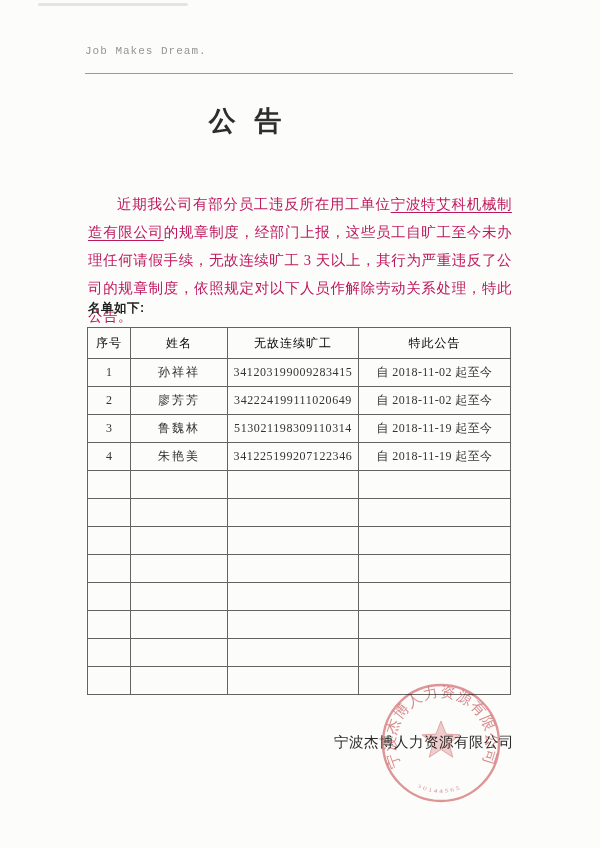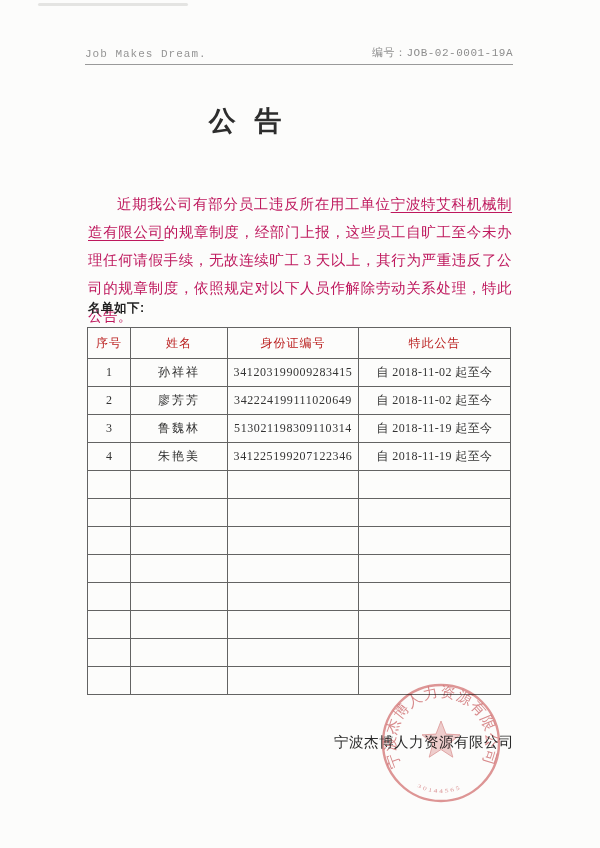--- a/index.html
+++ b/index.html
@@ -7,21 +7,21 @@
   .page{
     position:relative;width:600px;height:848px;overflow:hidden;
     background:#fcfcfb;
     font-family:"Liberation Serif","DejaVu Serif",serif;
     color:#2f2f2f;
   }
   
   .hdr{
     position:absolute;left:85px;top:45px;width:428px;
     display:flex;justify-content:space-between;align-items:flex-end;
-    border-bottom:1.5px solid #9a9a9a;padding-bottom:4px;
+    border-bottom:1.5px solid #9a9a9a;padding-bottom:16px;
   }
   .hdr .slogan{
     font-family:"Liberation Mono","DejaVu Sans Mono",monospace;
     font-size:11px;color:#959595;letter-spacing:1px;
   }
   .hdr .docnum{
     font-family:"Liberation Mono","DejaVu Sans Mono",monospace;
     font-size:11px;color:#8d8d8d;letter-spacing:.5px;
   }
   
@@ -45,21 +45,21 @@
   table.roster{
     position:absolute;left:87px;top:327px;width:423px;
     border-collapse:collapse;table-layout:fixed;
     border:1.5px solid #4c4c4c;
   }
   table.roster th,table.roster td{
     border:1px solid #636363;
     font-size:12px;text-align:center;vertical-align:middle;
     color:#333;padding:0;overflow:hidden;white-space:nowrap;
   }
-  table.roster th{height:30px;font-weight:normal;color:#b91c1c;letter-spacing:1px;}
+  table.roster th{height:30px;font-weight:normal;color:#000000;letter-spacing:1px;}
   table.roster td{height:27px;}
   table.roster td.c-name{letter-spacing:2px;}
   table.roster td.c-id{letter-spacing:.6px;margin-left:32px;}
   table.roster td.c-time{letter-spacing:.4px;text-align:center;}
   col.c0{width:43px;} col.c1{width:97px;} col.c2{width:131px;} col.c3{width:152px;}
   
   .company{
     position:absolute;left:334px;top:733px;
     font-size:14.5px;color:#2b2b2b;letter-spacing:.5px;
   }
@@ -78,41 +78,40 @@
 </style>
 </head>
 <body>
 
 <div class="page">
 
   <div class="smudge"></div>
 
   <div class="hdr">
     <span class="slogan">Job Makes Dream.</span>
-    <span class="docnum">编号：JOB-02-0001-19A</span>
   </div>
 
   <div class="title">公 告</div>
 
   <p class="bodytext"><span>近期我公司有部分员工违反所在用工单位</span><span class="u">宁波特艾科机械制造有限公司</span><span>的规章制度，经部门上报，这些员工自旷工至今未办理任何请假手续，无故连续旷工 3 天以上，其行为严重违反了公司的规章制度，依照规定对以下人员作解除劳动关系处理，特此公告。</span></p>
 
   <div class="list-label">名单如下:</div>
 
   <table class="roster">
     <colgroup>
       <col class="c0">
         <col class="c1">
         <col class="c2">
         <col class="c3">
     </colgroup>
     <thead>
         <tr>
           <th>序号</th>
           <th>姓名</th>
-          <th>身份证编号</th>
+          <th>无故连续旷工</th>
           <th>特此公告</th>
         </tr>
       </thead>
     <tbody>
         <tr>
           <td class="c-no">1</td>
           <td class="c-name">孙祥祥</td>
           <td class="c-id">341203199009283415</td>
           <td class="c-time">自 2018-11-02 起至今</td>
         </tr>

